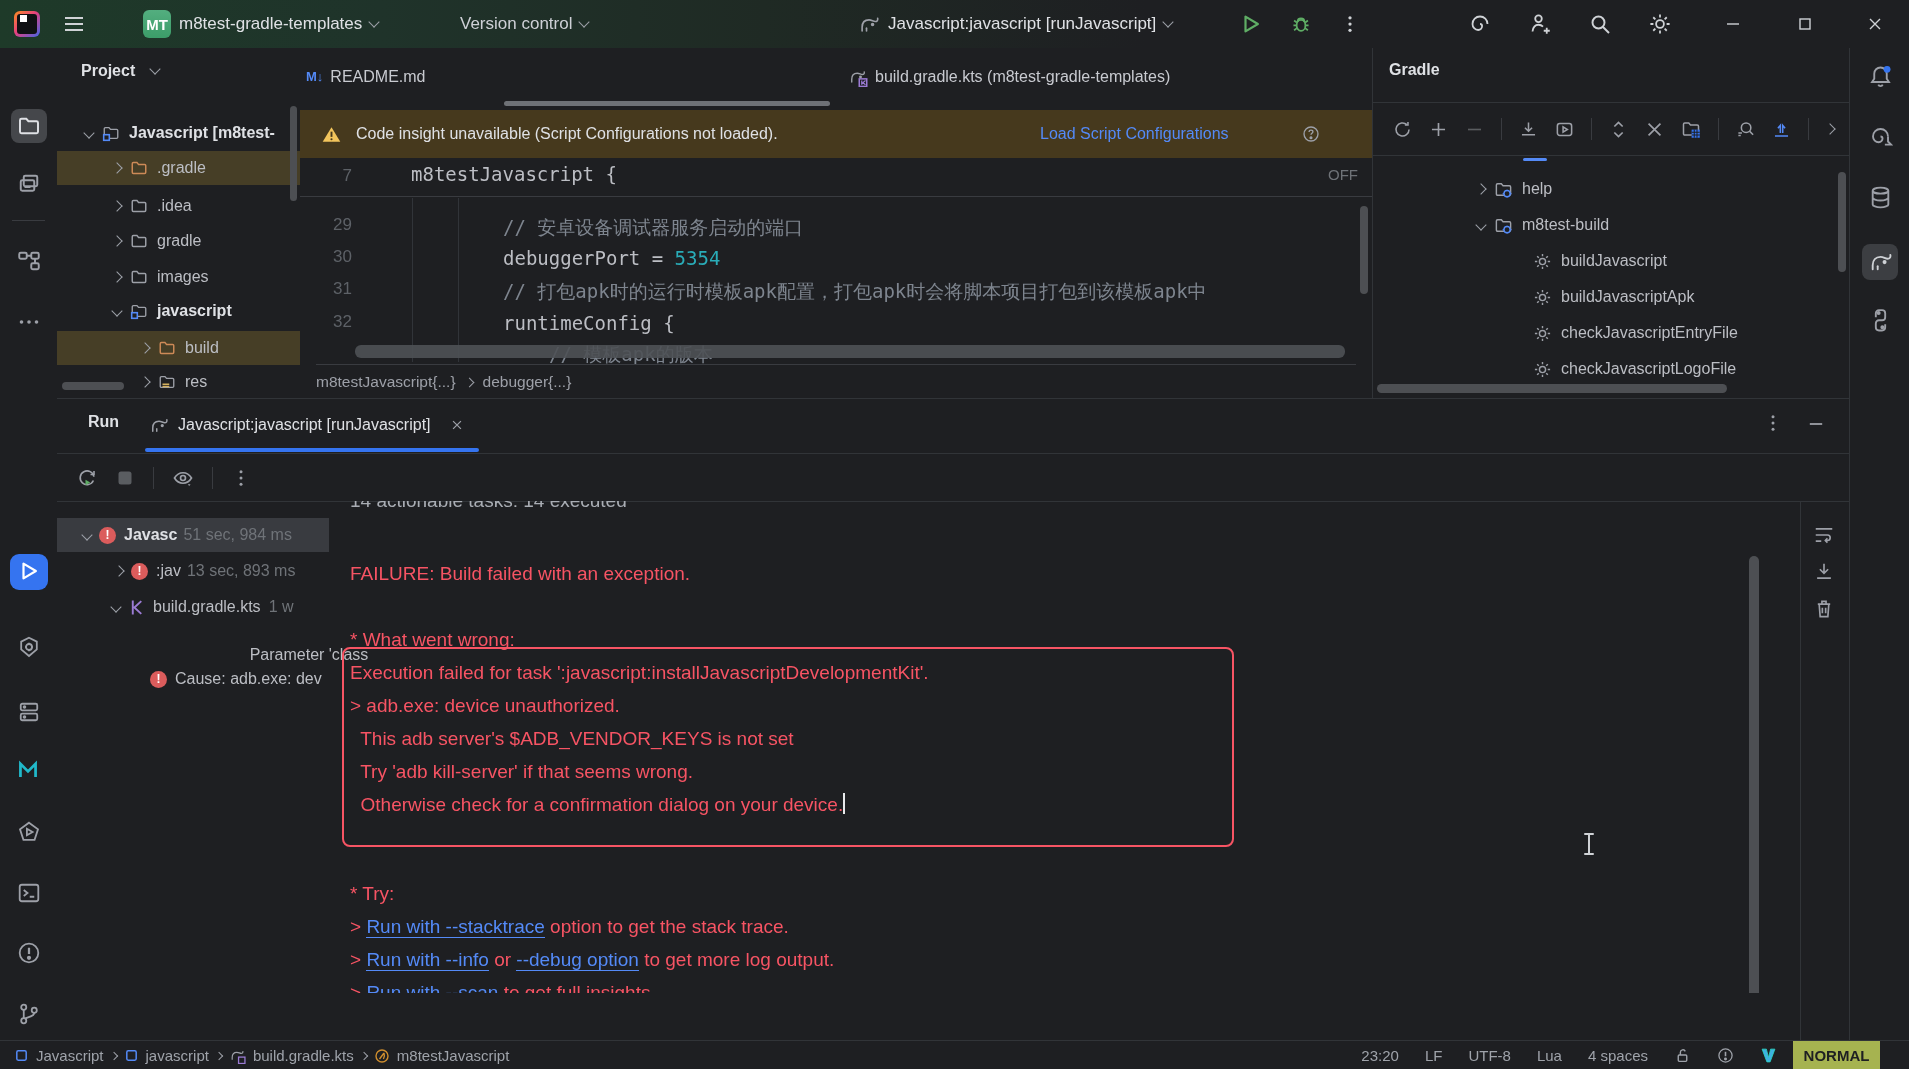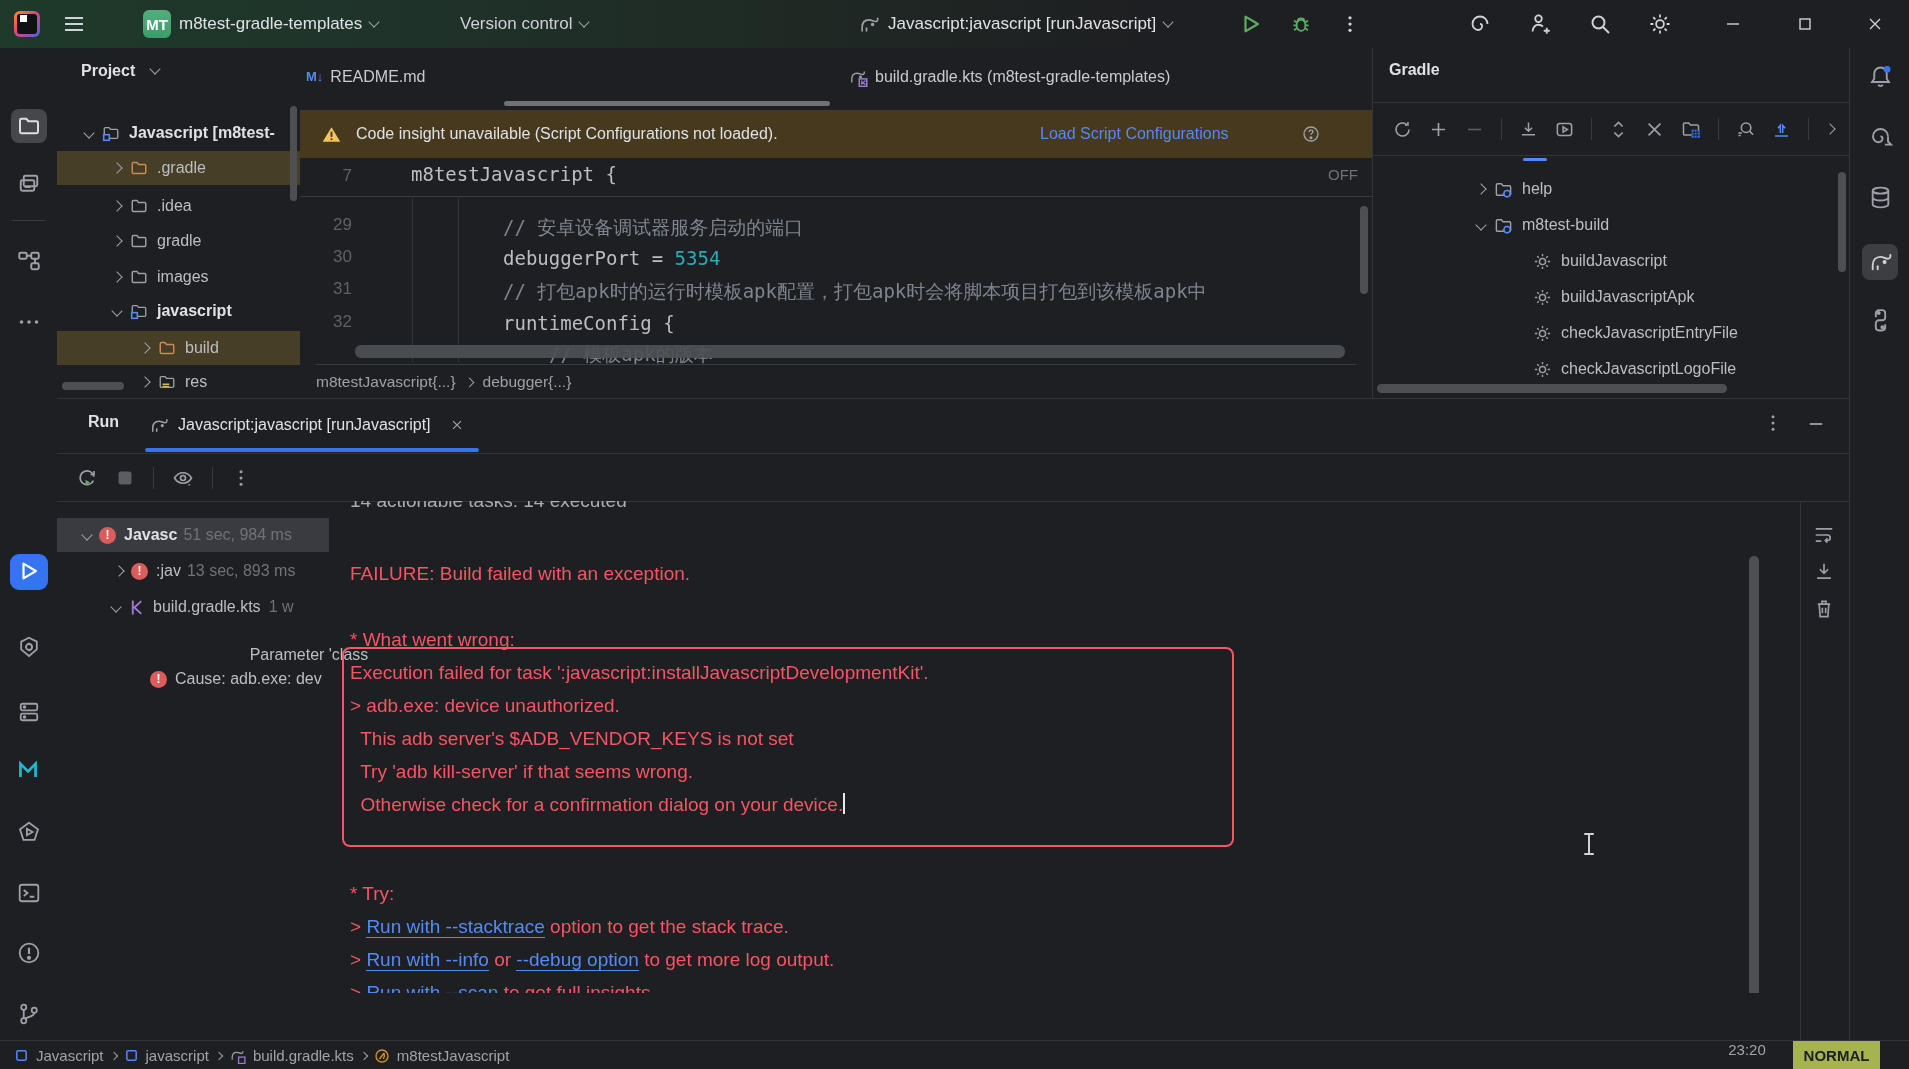--- a/index.html
+++ b/index.html
@@ -740,21 +740,21 @@
       <span>build.gradle.kts</span>
       <i class="chr" style="width:5px;height:5px;"></i>
       <svg width="16" height="16" viewBox="0 0 16 16">
           <g fill="none" stroke="#cf8e2e" stroke-width="1.4">
             <circle cx="8" cy="8" r="6"></circle>
             <path d="M5.5 11L10 5M10 5c.8 2 .4 4-.6 6"></path>
           </g>
         </svg>
       <span>m8testJavascript</span>
     </div>
-    <div class="flex" style="position:absolute;right:132px;top:0;height:29px;gap:26px;flex-direction:column;">
+    <div class="flex" style="position:absolute;right:132px;top:0;height:29px;gap:26px;">
       <span>23:20</span>
       <span>LF</span>
       <span>UTF-8</span>
       <span>Lua</span>
       <span>4 spaces</span>
       <svg width="17" height="17" viewBox="0 0 16 16">
           <g fill="none" stroke="#9fa3aa" stroke-width="1.3">
             <rect x="4" y="7.5" width="8" height="6" rx="1"></rect>
             <path d="M6 7.5V5a2.4 2.4 0 0 1 4.6-.9"></path>
           </g>

